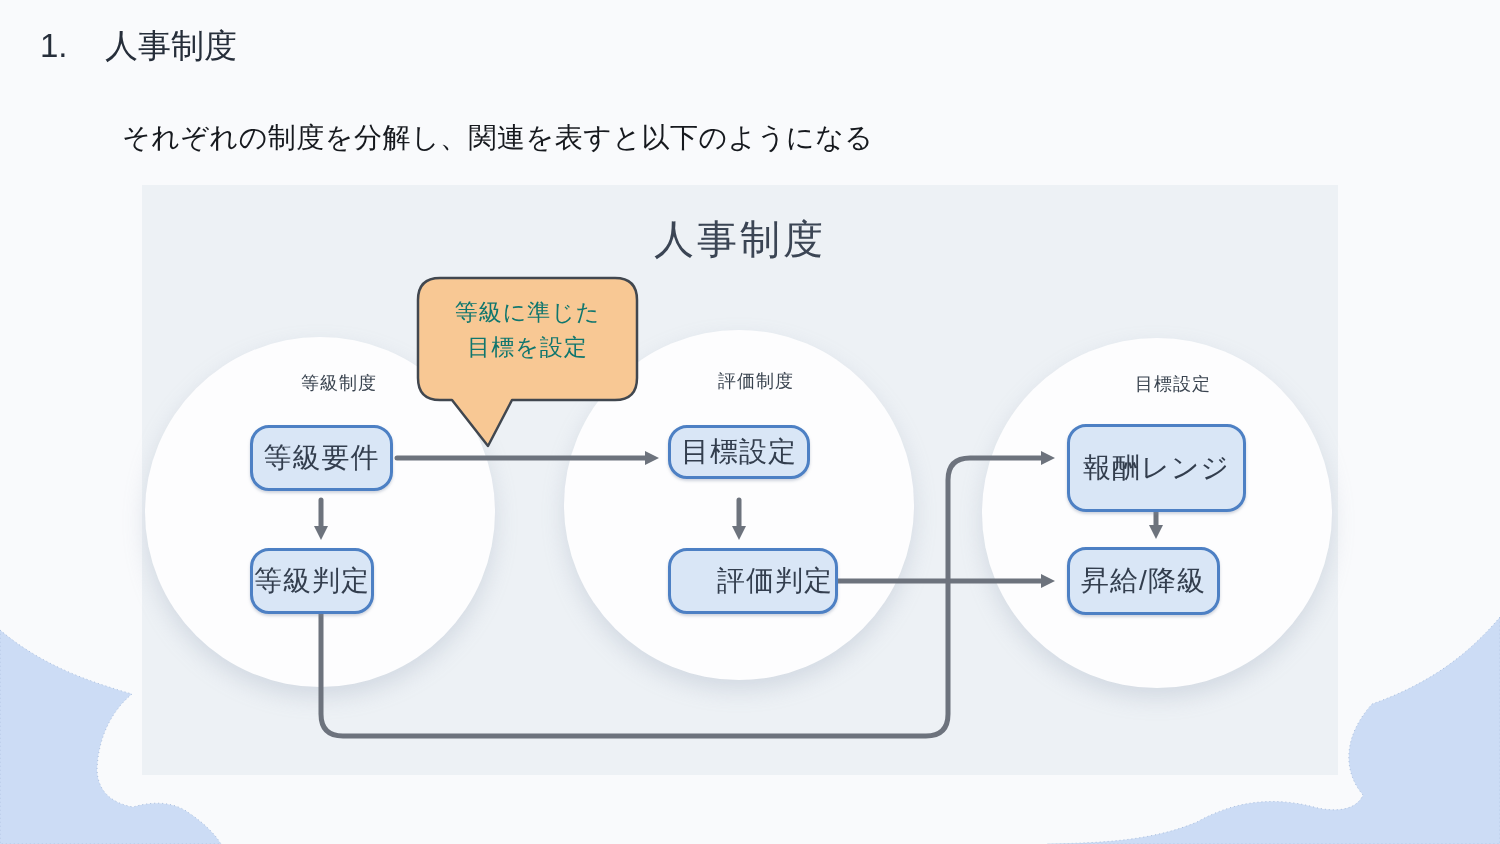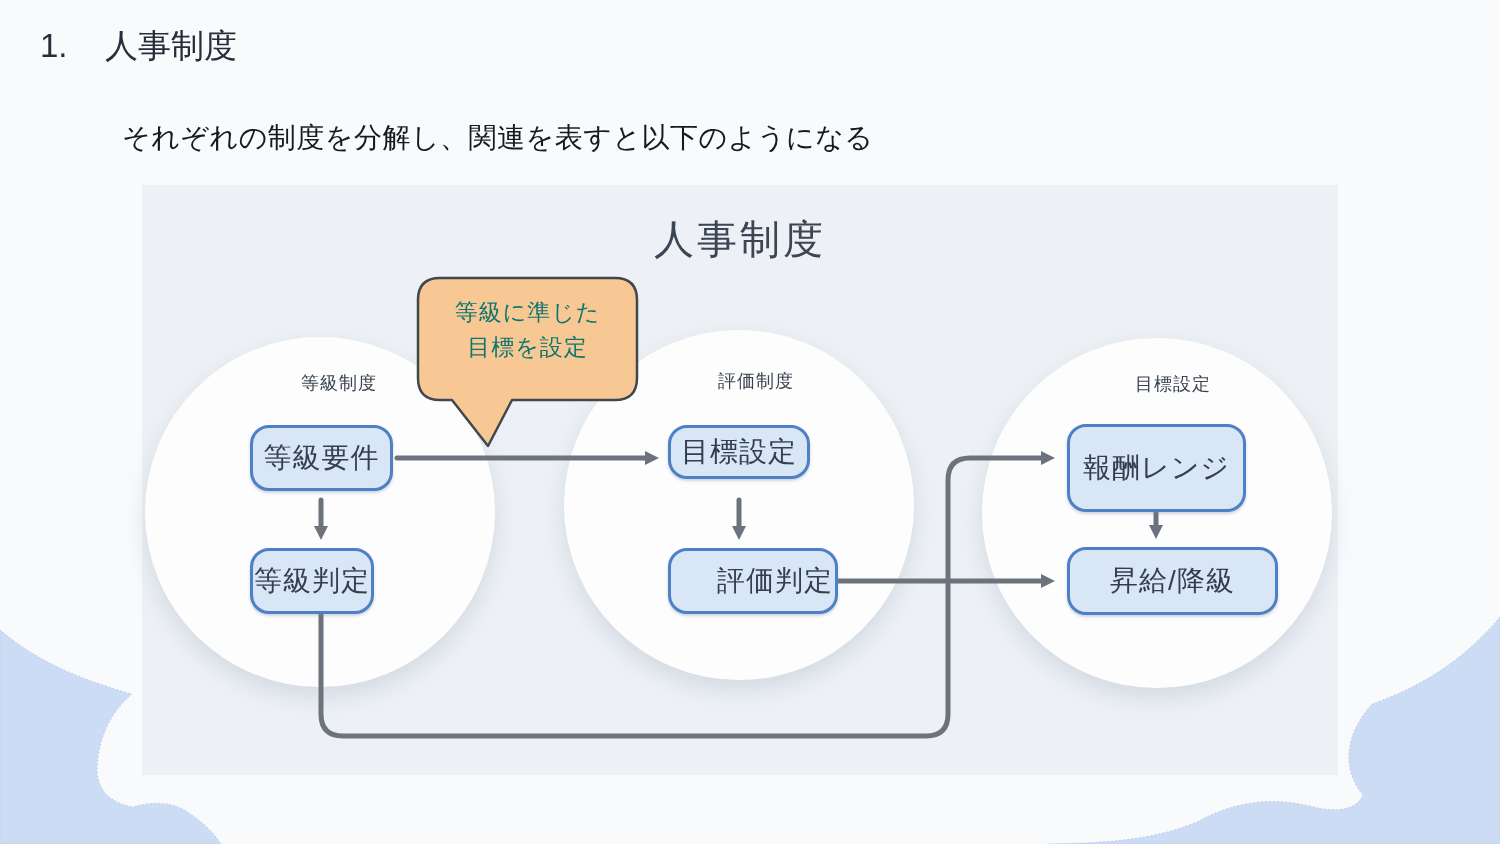--- a/index.html
+++ b/index.html
@@ -98,21 +98,21 @@
       <path d="M 814 581 H 1042" marker-end="url(#ah)"></path>
       <path d="M 321 614 V 714 Q 321 736 343 736 H 926 Q 948 736 948 714 V 480 Q 948 458 970 458 H 1042" marker-end="url(#ah)"></path>
     </g>
   </svg>
 
   <div class="abs node" style="left:250px;top:425px;width:143px;height:66px;">等級要件</div>
   <div class="abs node" style="left:250px;top:548px;width:124px;height:66px;">等級判定</div>
   <div class="abs node" style="left:668px;top:425px;width:142px;height:54px;font-family:Liberation Serif, serif;">目標設定</div>
   <div class="abs node" style="left:668px;top:548px;width:170px;height:66px;padding-left:44px;">評価判定</div>
   <div class="abs node" style="left:1067px;top:424px;width:179px;height:88px;">報酬レンジ</div>
-  <div class="abs node" style="left:1067px;top:547px;width:211px;height:68px;">昇給/降級</div>
+  <div class="abs node" style="left:1067px;top:547px;width:153px;height:68px;">昇給/降級</div>
 
   <svg class="layer callout-layer" viewBox="0 0 1500 844">
     <path d="M 440 278 H 615 Q 637 278 637 300 V 378 Q 637 400 615 400 H 512 L 488 446 L 452 400 H 440 Q 418 400 418 378 V 300 Q 418 278 440 278 Z" fill="#f8c894" stroke="#41474f" stroke-width="2.5" stroke-linejoin="round"></path>
   </svg>
   <div class="abs callout-text">
     <span>等級に準じた</span><br>
     <span>目標を設定</span>
   </div>
 
 </div>

